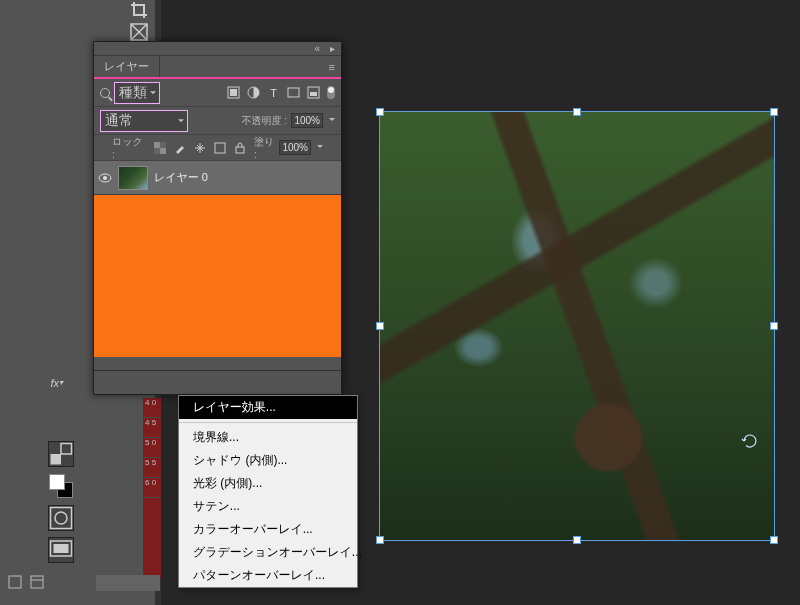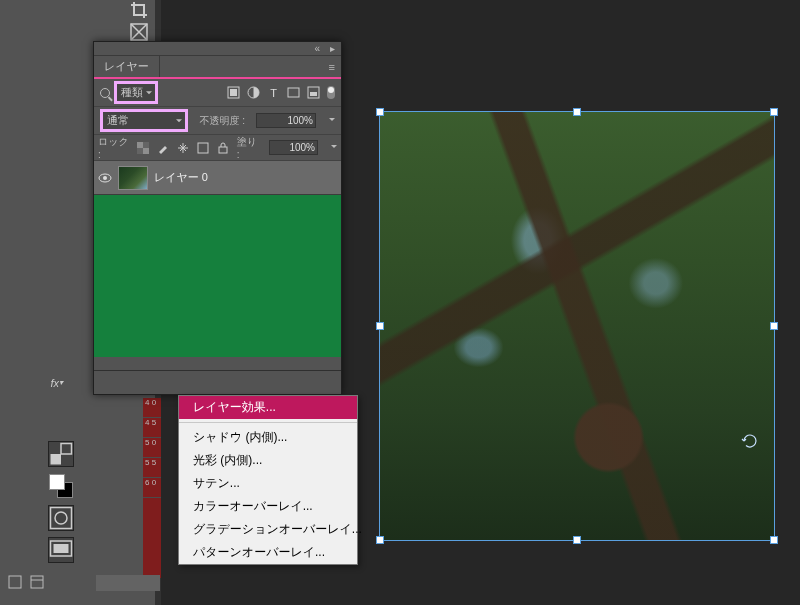--- a/index.html
+++ b/index.html
@@ -21,49 +21,49 @@
   .panel-topbar { height: 14px; display: flex; justify-content: flex-end; align-items: center; padding: 0 6px; gap: 10px; border-bottom: 1px solid #3a3a3a; }
   .panel-topbar span { color: #bbb; font-size: 10px; }
   .tab-row { height: 23px; display: flex; align-items: center; border-bottom: 2px solid #ec4899; }
   .tab { padding: 0 10px; height: 100%; display: flex; align-items: center; background: #535353; border-right: 1px solid #3a3a3a; font-size: 11px; }
   .menu-icon { margin-left: auto; margin-right: 6px; color: #bbb; }
 
   .filter-row { height: 28px; display: flex; align-items: center; padding: 0 6px; gap: 4px; border-bottom: 1px solid #424242; }
   .search { display: flex; align-items: center; gap: 4px; }
   .search-icon { width: 10px; height: 10px; border: 1.5px solid #bbb; border-radius: 50%; position: relative; }
   .search-icon::after { content: ''; position: absolute; width: 5px; height: 1.5px; background: #bbb; transform: rotate(45deg); bottom: -3px; right: -4px; }
-  .select { background: #444; border: 3px solid #f0abfc; padding: 1px 12px 1px 4px; font-size: 11px; color: #ccc; position: relative; }
+  .select { background: #444; border: 1px solid #f0abfc; padding: 1px 12px 1px 4px; font-size: 14px; color: #ccc; position: relative; }
   .select::after { content: ''; position: absolute; right: 3px; top: 50%; border: 3px solid transparent; border-top-color: #bbb; transform: translateY(-30%); }
   .filter-icons { margin-left: auto; display: flex; gap: 7px; align-items: center; }
   .ficon { width: 13px; height: 13px; display: inline-flex; align-items: center; justify-content: center; color: #ddd; font-size: 11px; }
   .ficon svg { width: 13px; height: 13px; }
 
   .mode-row { height: 28px; display: flex; align-items: center; padding: 0 6px; gap: 6px; border-bottom: 1px solid #424242; }
   .mode-select { flex: 0 0 88px; }
-  .label-num { margin-left: auto; display: flex; align-items: center; gap: 11px; font-size: 10px; color: #bbb; }
-  .num-input { background: #454545; border: 1px solid #333; width: 60px; padding: 1px 2px; color: #ddd; text-align: right; font-size: 10px; }
+  .label-num { margin-left: auto; display: flex; align-items: center; gap: 4px; font-size: 10px; color: #bbb; }
+  .num-input { background: #454545; border: 1px solid #333; width: 32px; padding: 1px 2px; color: #ddd; text-align: right; font-size: 10px; }
   .chev { display: inline-block; width: 0; height: 0; border: 3px solid transparent; border-top-color: #bbb; margin-left: 2px; }
 
-  .lock-row { height: 26px; display: flex; align-items: center; padding: 0 4px; gap: 8px; border-bottom: 1px solid #424242; font-size: 10px; color: #bbb; }
+  .lock-row { height: 26px; display: flex; align-items: center; padding: 0 18px; gap: 8px; border-bottom: 1px solid #424242; font-size: 10px; color: #bbb; }
   .lock-icons { display: flex; gap: 8px; }
   .licon { width: 12px; height: 12px; }
 
-  .layers-list { background: #15803d; height: 196px; overflow: auto; }
+  .layers-list { background: #f97316; height: 196px; overflow: auto; }
   .layer-row { height: 34px; display: flex; align-items: center; gap: 6px; padding: 0 4px; background: #6a6a6a; border-bottom: 1px solid #3b3b3b; }
   .eye { width: 14px; height: 14px; }
   .thumb { width: 30px; height: 24px; background: linear-gradient(135deg,#1b3a1e 0%,#2b4b27 40%,#4a6a3a 70%,#7ea9c8 100%); border: 1px solid #888; }
   .layer-name { font-size: 11px; color: #eee; }
 
   .panel-footer { position: absolute; bottom: 0; left: 0; right: 0; height: 24px; display: flex; align-items: center; justify-content: flex-end; gap: 11px; padding: 0 8px; background: #535353; border-top: 1px solid #2f2f2f; }
   .pficon { width: 14px; height: 14px; display: inline-flex; align-items: center; justify-content: center; color: #ccc; margin-left: 43px; }
 
   
   .context-menu { position: absolute; left: 178px; top: 395px; width: 180px; background: #f0f0f0; border: 1px solid #7a7a7a; box-shadow: 2px 2px 6px rgba(0,0,0,.4); color: #000; font-size: 12px; }
   .context-menu .item { padding: 3px 14px; white-space: nowrap; }
-  .context-menu .item.highlight { background: #be185d; color: #fff; }
+  .context-menu .item.highlight { background: #000000; color: #fff; }
   .context-menu .sep { height: 1px; background: #c8c8c8; margin: 3px 0; }
 
   
   .canvas { position: absolute; left: 379px; top: 111px; width: 396px; height: 430px; background: linear-gradient(180deg,#3b5d2e 0%,#314f27 35%,#273f22 70%,#1c2e1a 100%); border: 1px solid #4e4e4e; }
   .canvas::before { content:''; position:absolute; inset:0; background:
      radial-gradient(circle at 58% 76%, rgba(70,50,35,.95) 0 8%, transparent 9%),
      linear-gradient(70deg, transparent 48%, rgba(60,44,30,.85) 49% 54%, transparent 55%),
      linear-gradient(-30deg, transparent 58%, rgba(55,40,28,.8) 59% 64%, transparent 65%),
      radial-gradient(ellipse at 40% 30%, rgba(130,170,200,.55) 0 4%, transparent 8%),
      radial-gradient(ellipse at 70% 40%, rgba(130,170,200,.45) 0 3%, transparent 7%),
@@ -279,20 +279,21 @@
         <svg viewBox="0 0 14 14">
           <path d="M3 4h8l-1 8H4zM2 4h10M5 2h4v2" stroke="#ccc" fill="none"></path>
         </svg>
       </span>
   </div>
 </div>
 
 <div class="context-menu">
   <div class="item highlight">レイヤー効果...</div>
   <div class="sep"></div>
+  <div class="item">境界線...</div>
   <div class="item">シャドウ (内側)...</div>
   <div class="item">光彩 (内側)...</div>
   <div class="item">サテン...</div>
   <div class="item">カラーオーバーレイ...</div>
   <div class="item">グラデーションオーバーレイ...</div>
   <div class="item">パターンオーバーレイ...</div>
 
 </div>
 
 <div class="canvas">

